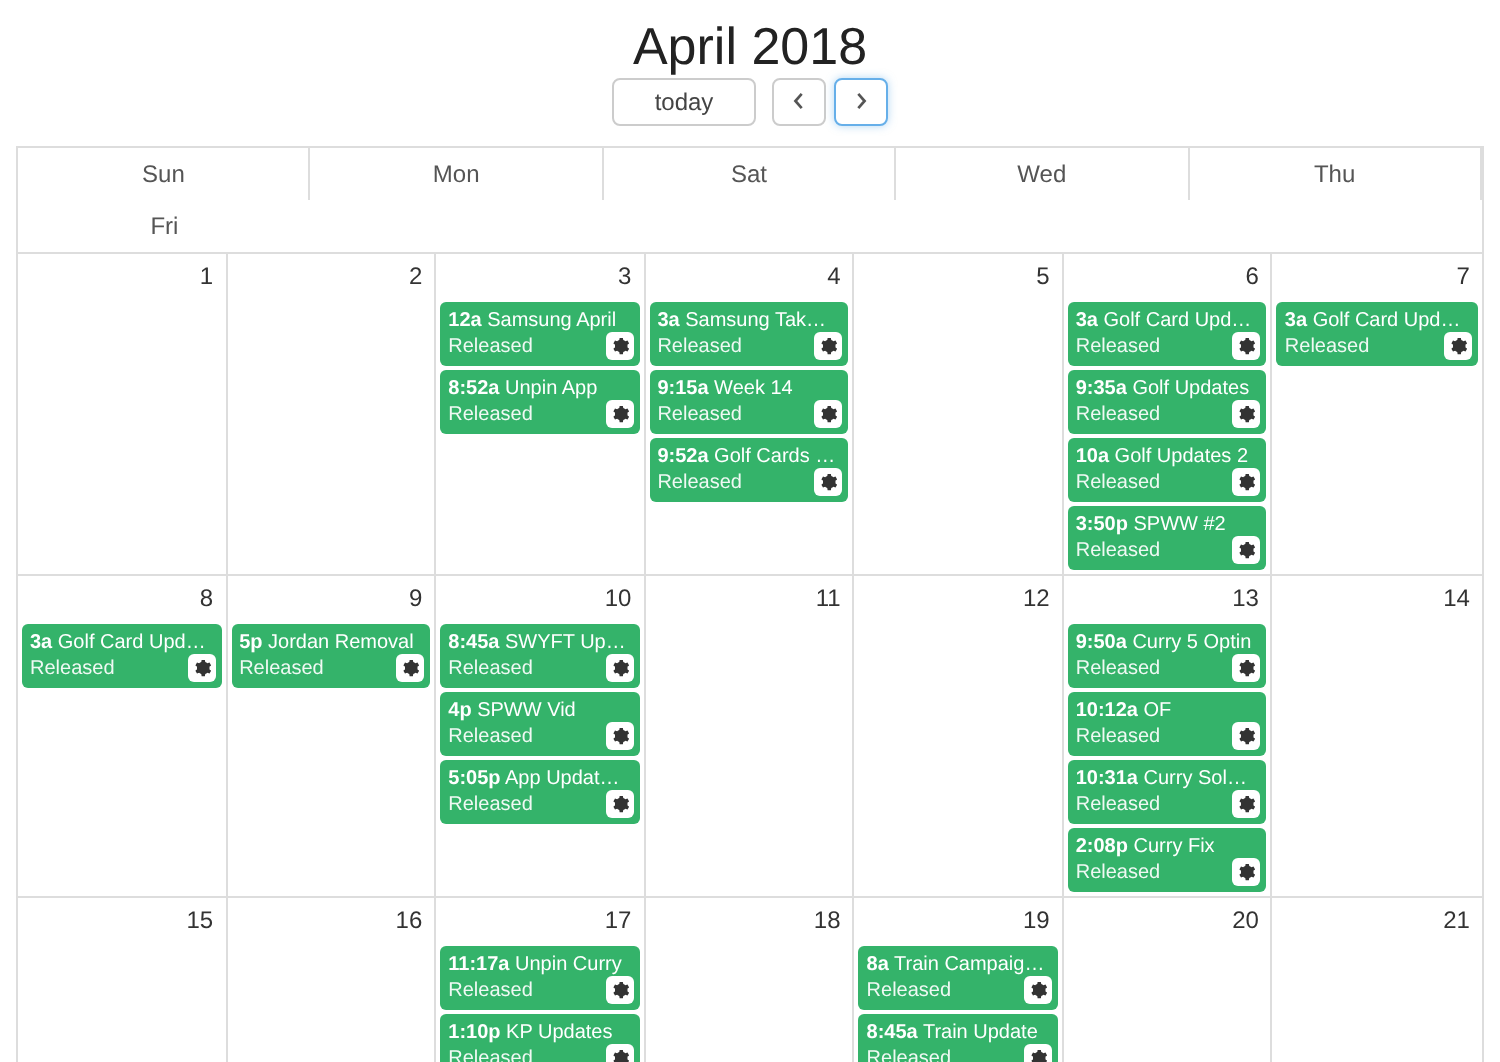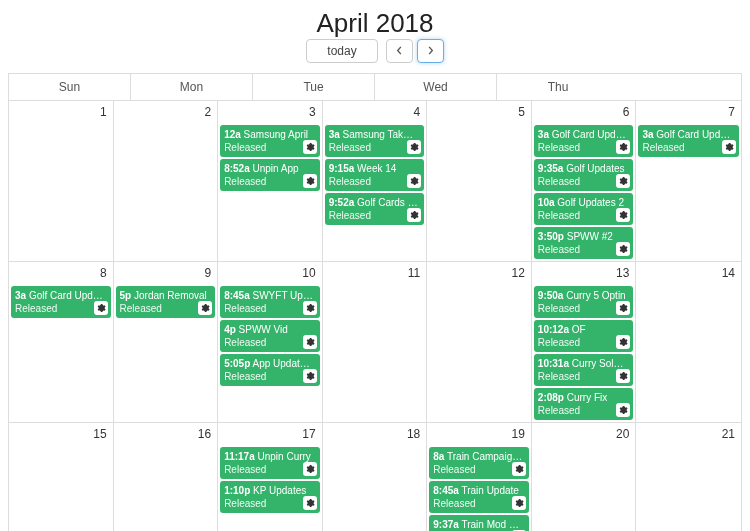--- a/index.html
+++ b/index.html
@@ -6,21 +6,21 @@
 body { font-family: -apple-system, BlinkMacSystemFont, "Segoe UI", Arial, sans-serif; background: #fff; padding: 8px; width: 750px; font-size: 13px; }
 .header { display: flex; justify-content: space-between; align-items: center; margin-bottom: 10px; padding: 0 4px; flex-direction: column; }
 .title { font-size: 26px; font-weight: 400; color: #222; }
 .nav-buttons { display: flex; gap: 4px; align-items: center; }
 .btn { border: 1px solid #ccc; background: #fff; border-radius: 4px; padding: 4px 20px; font-size: 12px; cursor: pointer; color: #444; }
 .btn.today { margin-right: 4px; }
 .btn.arrow { padding: 4px 8px; display: flex; align-items: center; justify-content: center; }
 .btn.arrow.active { border-color: #66afe9; box-shadow: 0 0 4px rgba(102,175,233,0.5); }
 .arrow svg { width: 9px; height: 9px; }
 .calendar { border: 1px solid #ddd; border-collapse: collapse; table-layout: fixed; width: 100%; }
-.dayhead { display: grid; grid-template-columns: repeat(6, 1fr); border-bottom: 1px solid #ddd; }
+.dayhead { display: grid; grid-template-columns: repeat(5, 1fr); border-bottom: 1px solid #ddd; }
 .dayhead > div { text-align: center; padding: 6px 0; font-size: 12px; color: #555; border-right: 1px solid #ddd; }
 .dayhead > div:last-child { border-right: none; }
 .week { display: grid; grid-template-columns: repeat(7, 1fr); min-height: 120px; border-bottom: 1px solid #ddd; }
 .week:last-child { border-bottom: none; }
 .daycell { border-right: 1px solid #ddd; position: relative; padding: 2px; overflow: hidden; }
 .daycell:last-child { border-right: none; }
 .daynum { position: absolute; top: 4px; right: 6px; font-size: 12px; color: #333; }
 .events-wrap { margin-top: 22px; display: flex; flex-direction: column; gap: 2px; }
 .event { background: #34b36a; color: #fff; border-radius: 3px; padding: 3px 4px; font-size: 10px; line-height: 1.3; position: relative; min-height: 28px; cursor: pointer; overflow: hidden; }
 .event-line1 { white-space: nowrap; overflow: hidden; text-overflow: ellipsis; padding-right: 2px; }
@@ -46,23 +46,24 @@
             <path d="M3.5 1 L7 5 L3.5 9" stroke="#555" stroke-width="1.5" fill="none"></path>
           </svg></span>
     </button>
   </div>
 </div>
 
 <div class="calendar">
   <div class="dayhead" id="dayhead">
       <div>Sun</div>
       <div>Mon</div>
-      <div>Tue</div>
+      <div>Sat</div>
       <div>Wed</div>
       <div>Thu</div>
+      <div>Fri</div>
     </div>
   <div id="weeks">
       <div class="week">
         <div class="daycell">
           <div class="daynum">1</div>
         </div>
         <div class="daycell">
           <div class="daynum">2</div>
         </div>
         <div class="daycell">

